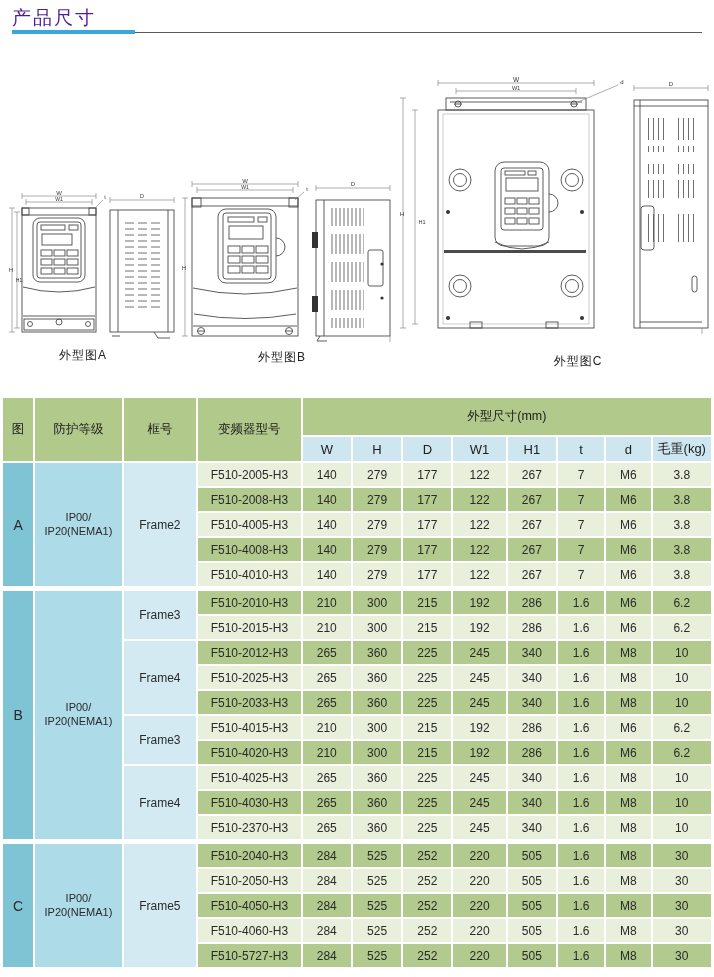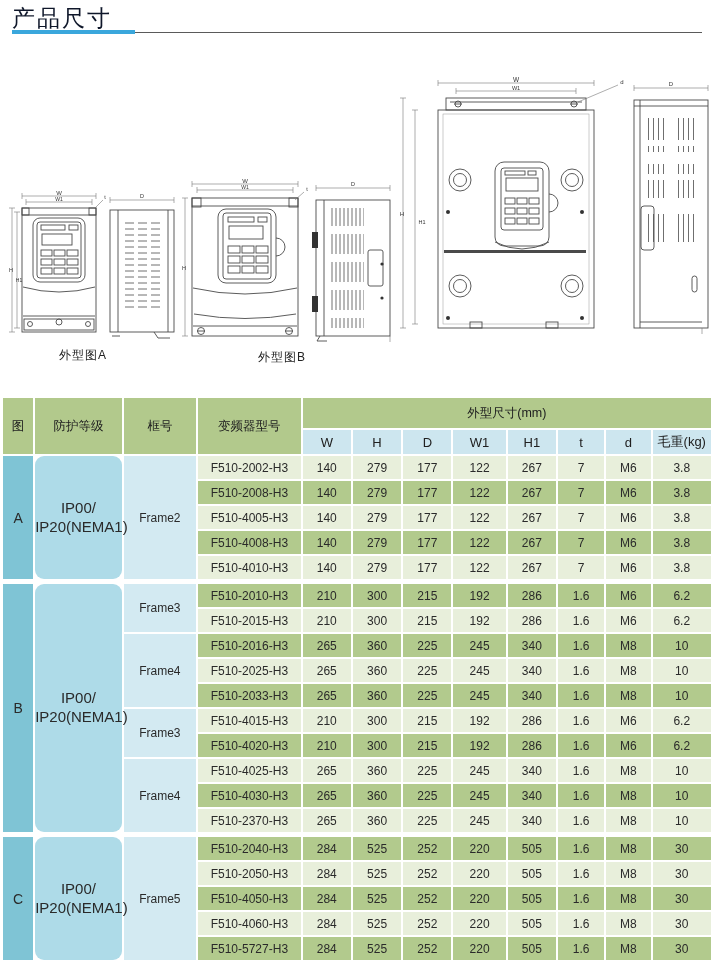--- a/index.html
+++ b/index.html
@@ -2,42 +2,42 @@
 <html style="--accent-blue: #3aa7dc; --header-green: #b2c98c; --subheader-blue: #cde6ef; --row-light: #e8efdb; --row-dark: #b2ca8d; --teal: #7fc4d5; --prot-blue: #aedbe8; --frame-blue: #d3eaf2;"><head>
 <meta charset="utf-8">
 <style>
   html,body{margin:0;padding:0;}
   body{
     width:714px;height:977px;background:#ffffff;position:relative;overflow:hidden;
     font-family:"Liberation Sans",sans-serif;color:#222;
   }
   
   .page-title{
-    font-size:23px;letter-spacing:2px;color:#0f172a;
+    font-size:19px;letter-spacing:2px;color:#4c1d95;
     padding:7px 8px 0 12px;line-height:22px;
   }
   .title-rule{display:flex;align-items:center;margin:1px 12px 0 12px;}
   .title-rule .blue{width:123px;height:4px;background:var(--accent-blue,#3aa7dc);}
   .title-rule .gray{flex:1;height:1px;background:#5a5a5a;}
   
   .figures{position:absolute;top:40px;left:0;width:714px;height:355px;}
   .fig{position:absolute;}
   .fig-label{font-size:12px;color:#222;text-align:center;letter-spacing:1px;margin-top:1px;}
   
   .dim-table{
     border-collapse:separate;border-spacing:2px;table-layout:fixed;
     width:712px;margin:7px 0 0 1px;
   }
   .dim-table td,.dim-table th{text-align:center;vertical-align:middle;padding:0;font-weight:normal;}
   .hdr{background:var(--header-green,#b2c98c);font-size:12.5px;color:#202020;}
-  .hdr-top{height:30px;}
+  .hdr-top{height:37px;}
   .subhdr{background:var(--subheader-blue,#cde6ef);font-size:13px;height:24px;color:#202020;}
   .cell{height:23px;font-size:12px;color:#2a2a2a;}
   .fig-cell{background:var(--teal,#7fc4d5);font-size:14px;}
-  .prot-cell{background:var(--prot-blue,#aedbe8);font-size:15px;line-height:1.25;border-radius:9px;}
+  .prot-cell{background:var(--prot-blue,#aedbe8);font-size:11px;line-height:1.25;}
   .frame-cell{background:var(--frame-blue,#d3eaf2);font-size:12px;}
   .data-cell.light{background:var(--row-light,#e8efdb);}
   .data-cell.dark{background:var(--row-dark,#b2ca8d);}
   .gap-row td{height:1px;background:transparent;}
 </style>
 </head>
 <body>
 
 <div class="page-title">产品尺寸</div>
 <div class="title-rule">
@@ -268,20 +268,21 @@
       </g>
       <g fill="#333" font-size="6.5" text-anchor="middle">
         <text x="120" y="5.5">W</text>
         <text x="120" y="13.5" font-size="5.5">W1</text>
         <text x="6" y="140" font-size="6">H</text>
         <text x="26" y="148" font-size="5.5">H1</text>
         <text x="226" y="8" font-size="6">d</text>
         <text x="275" y="10" font-size="6">D</text>
       </g>
     </svg>
+    <div class="fig-label" style="width:318px;padding-left:46px;box-sizing:border-box;">外型图C</div>
   </div>
 </div>
 
 <table class="dim-table" style="position:absolute;top:389px;left:0;">
   <colgroup>
     <col style="width:30px">
       <col style="width:86px">
       <col style="width:72px">
       <col style="width:102px">
     <col style="width:48px">
@@ -310,21 +311,21 @@
       <th class="subhdr">t</th>
       <th class="subhdr">d</th>
       <th class="subhdr">毛重(kg)</th>
     </tr>
   </thead>
   <tbody>
       <tr>
         <td rowspan="5" class="cell fig-cell">A</td>
         <td rowspan="5" class="cell prot-cell">IP00/<br>IP20(NEMA1)</td>
         <td rowspan="5" class="cell frame-cell">Frame2</td>
-        <td class="cell data-cell model light">F510-2002-H3</td>
+        <td class="cell data-cell model light">F510-2005-H3</td>
         <td class="cell data-cell light">140</td>
         <td class="cell data-cell light">279</td>
         <td class="cell data-cell light">177</td>
         <td class="cell data-cell light">122</td>
         <td class="cell data-cell light">267</td>
         <td class="cell data-cell light">7</td>
         <td class="cell data-cell light">M6</td>
         <td class="cell data-cell light">3.8</td>
       </tr>
       <tr>
@@ -394,21 +395,21 @@
         <td class="cell data-cell light">300</td>
         <td class="cell data-cell light">215</td>
         <td class="cell data-cell light">192</td>
         <td class="cell data-cell light">286</td>
         <td class="cell data-cell light">1.6</td>
         <td class="cell data-cell light">M6</td>
         <td class="cell data-cell light">6.2</td>
       </tr>
       <tr>
         <td rowspan="3" class="cell frame-cell">Frame4</td>
-        <td class="cell data-cell model dark">F510-2016-H3</td>
+        <td class="cell data-cell model dark">F510-2012-H3</td>
         <td class="cell data-cell dark">265</td>
         <td class="cell data-cell dark">360</td>
         <td class="cell data-cell dark">225</td>
         <td class="cell data-cell dark">245</td>
         <td class="cell data-cell dark">340</td>
         <td class="cell data-cell dark">1.6</td>
         <td class="cell data-cell dark">M8</td>
         <td class="cell data-cell dark">10</td>
       </tr>
       <tr>

